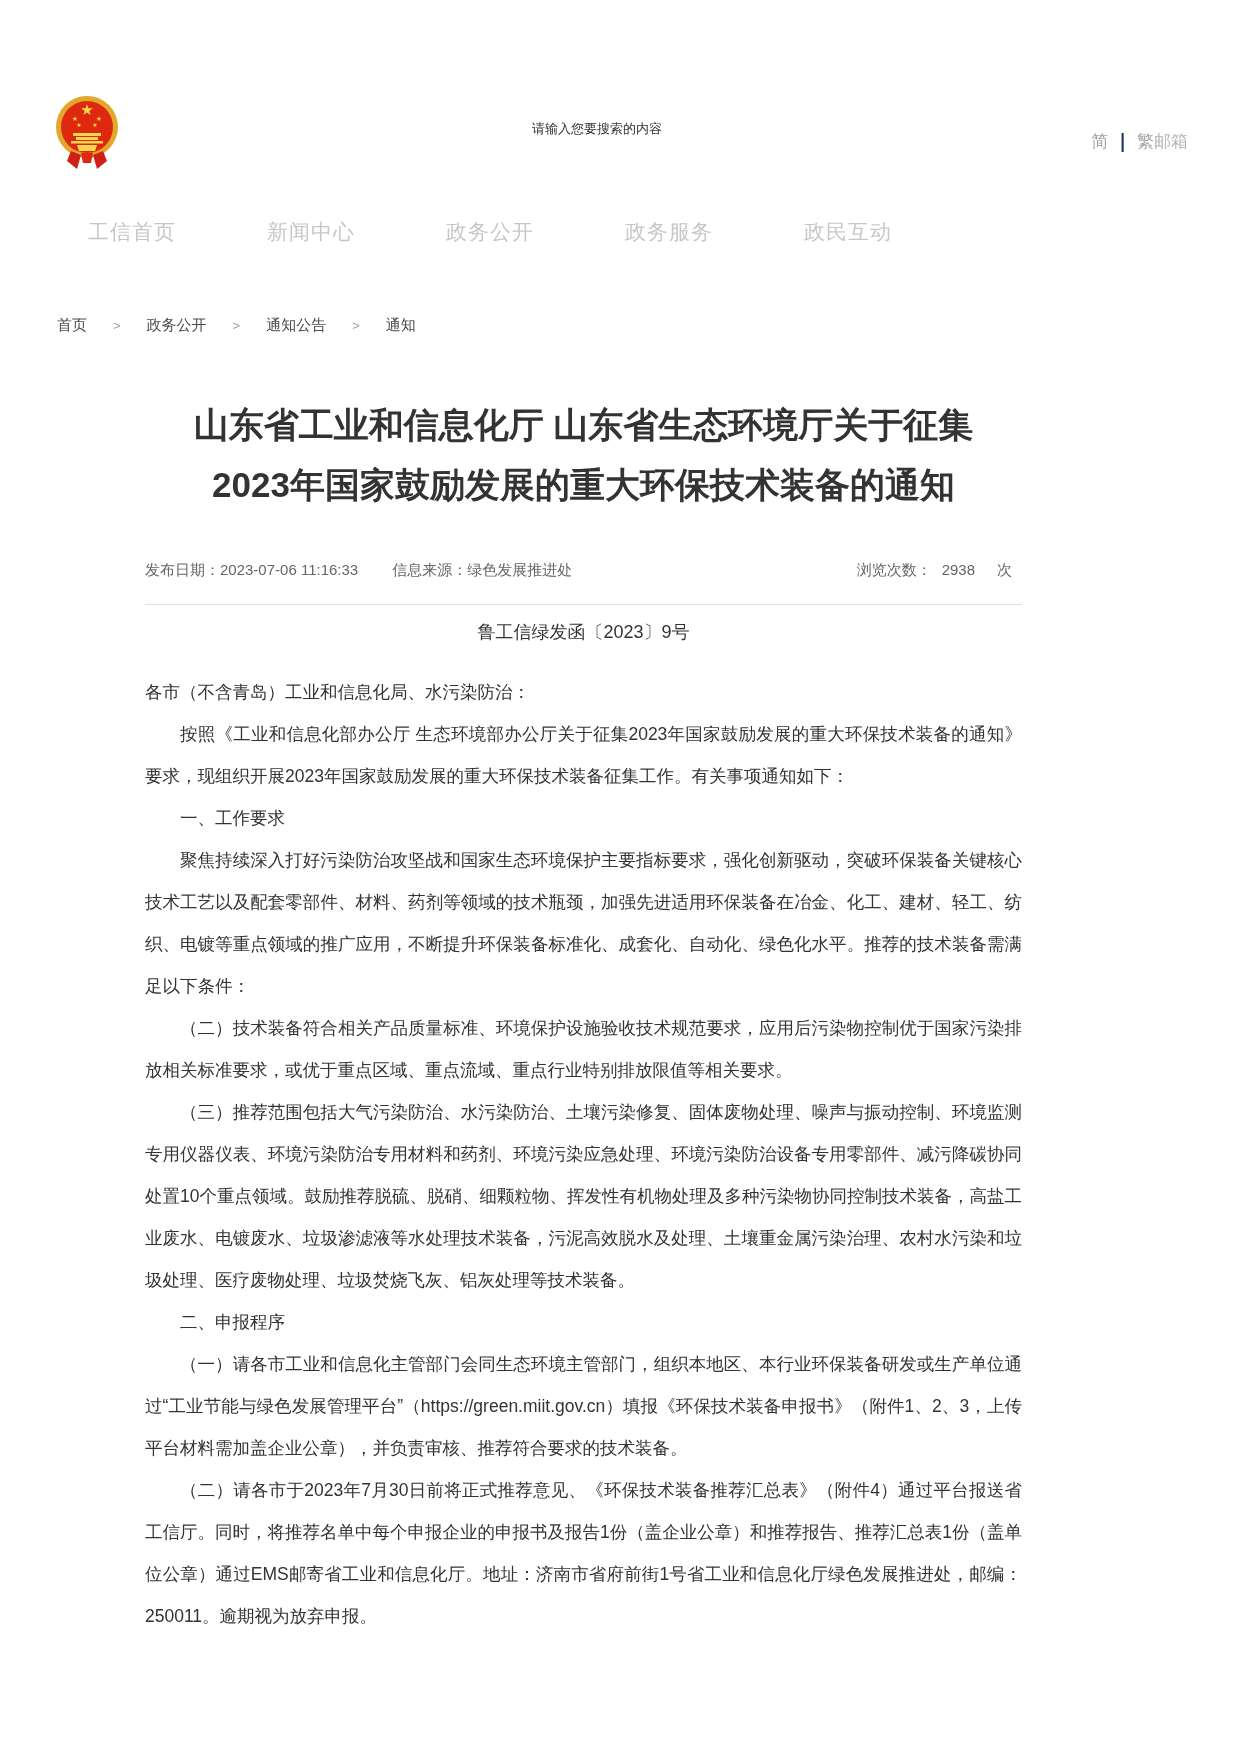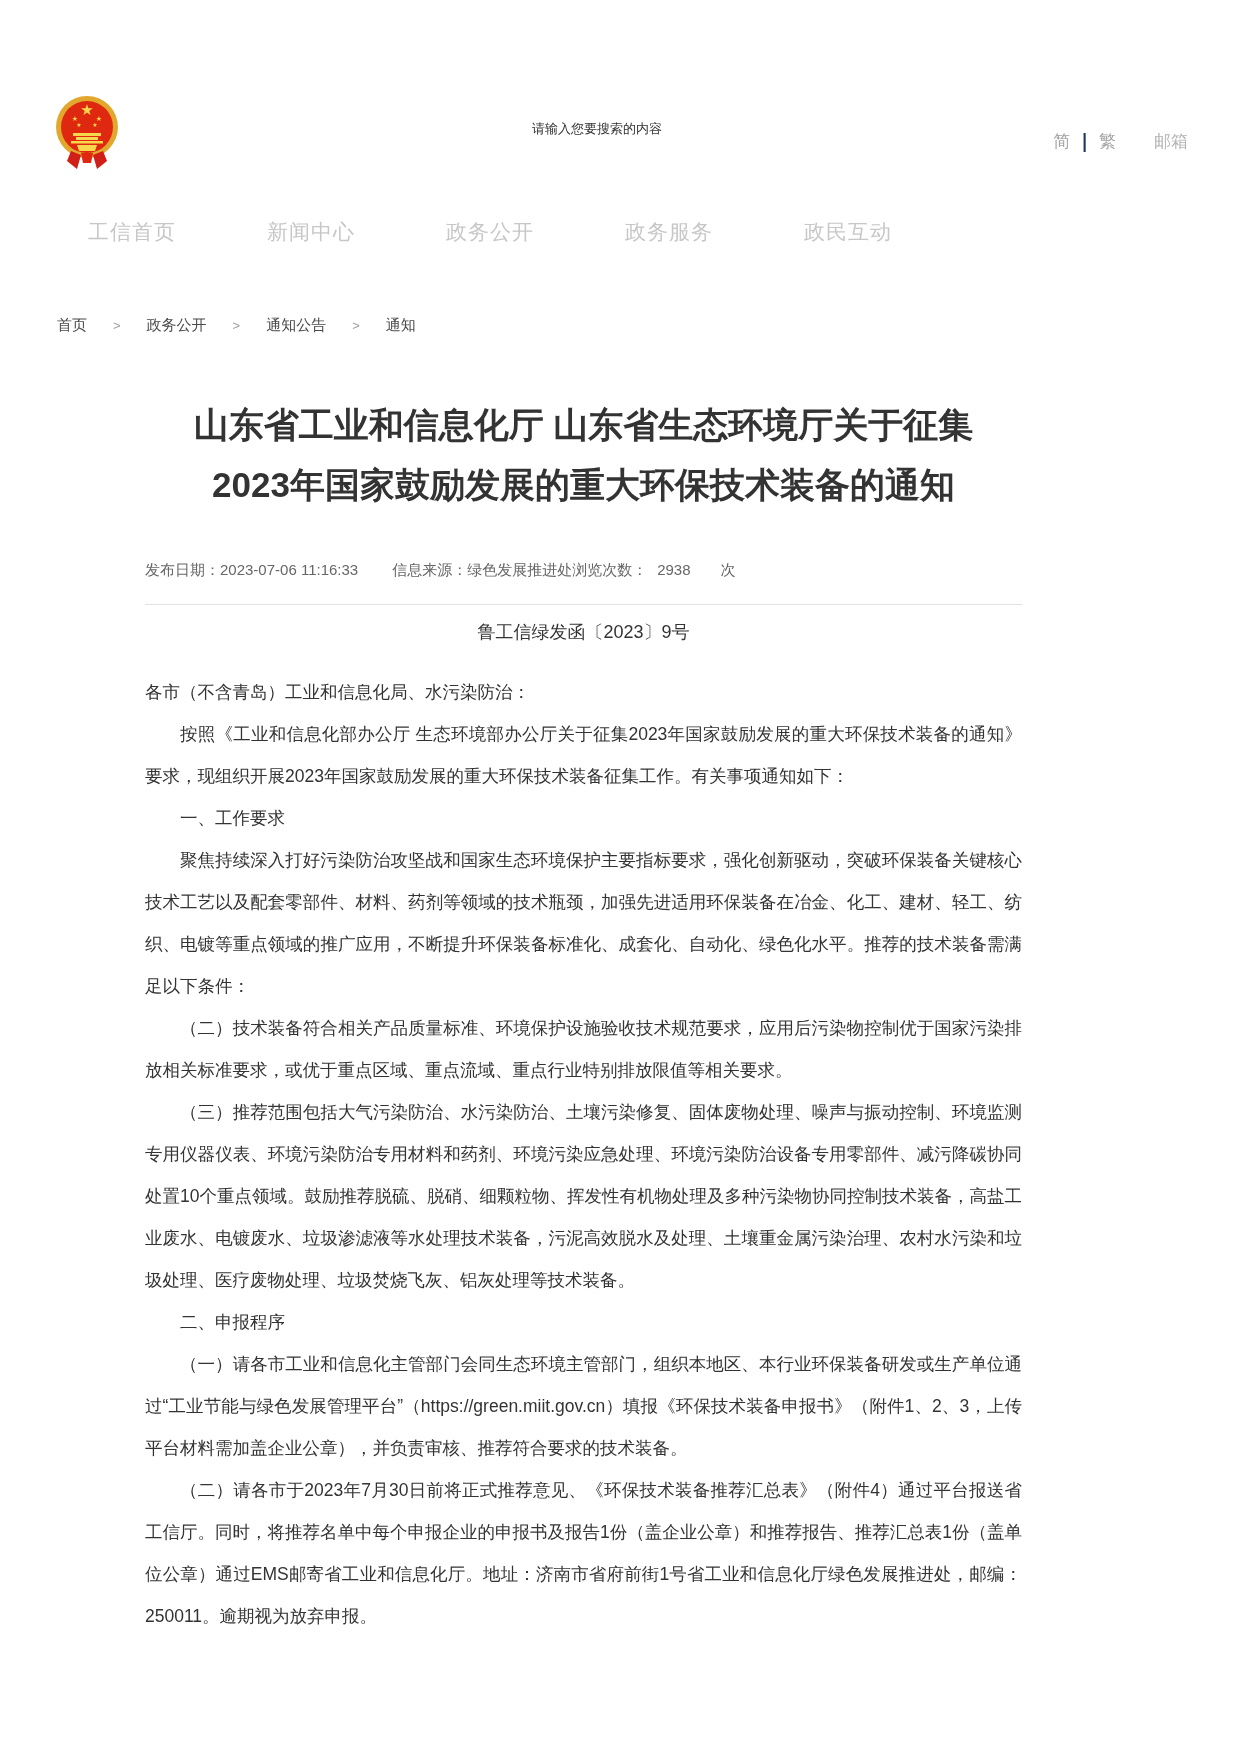--- a/index.html
+++ b/index.html
@@ -42,21 +42,21 @@
     display: flex;
     align-items: center;
   }
   .lang-links a { color: #a3a3a3; text-decoration: none; cursor: pointer; }
   .lang-divider {
     color: #1e3a5f;
     font-weight: bold;
     margin: 0 12px;
     transform: scaleY(1.15);
   }
-  .mail-link { margin-left: 38px; color: #b3b3b3 !important; }
+  .mail-link { color: #b3b3b3 !important; }
 
   
   .main-nav {
     position: absolute;
     left: 88px; top: 218px;
     display: flex;
     gap: 91px;
     font-size: 21px;
     color: #c7c7c7;
     letter-spacing: 1px;
@@ -85,28 +85,28 @@
     font-size: 35px;
     font-weight: bold;
     color: #333333;
     text-align: center;
     line-height: 60px;
     font-family: "Liberation Sans", "DejaVu Sans", sans-serif;
   }
   .meta {
     margin-top: 46px;
     display: flex;
-    justify-content: flex-start;
+    justify-content: space-between;
     align-items: baseline;
     font-size: 15px;
     color: #666666;
     padding-right: 10px;
   }
   .meta-left .meta-gap { display: inline-block; width: 34px; }
-  .meta-right .views-count { margin: 0 12px 0 10px; }
+  .meta-right .views-count { margin: 0 4px 0 10px; }
   .meta-right .views-unit { margin-left: 18px; }
   .divider {
     border: none;
     border-top: 1px solid #e2e2e2;
     margin-top: 24px;
   }
   .doc-number {
     margin-top: 12px;
     text-align: center;
     font-size: 18px;

